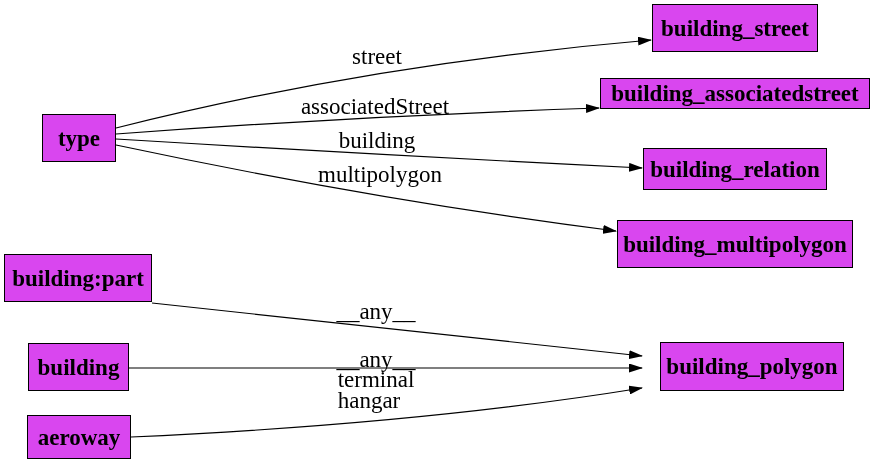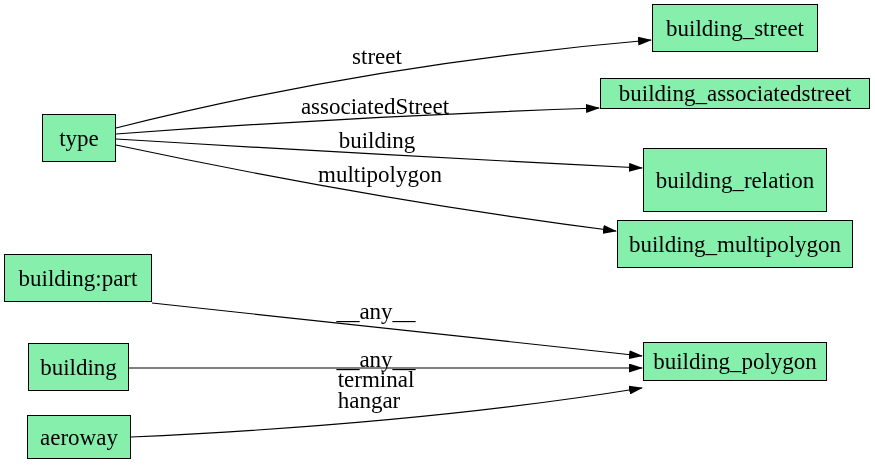--- a/index.html
+++ b/index.html
@@ -24,28 +24,29 @@
   }
   .edges-layer path.edge {
     fill: none;
     stroke: #000000;
     stroke-width: 1.2px;
   }
   .node {
     position: absolute;
     box-sizing: border-box;
     border: 1.5px solid #000000;
-    background: #86efac;
+    background: #d946ef;
     display: flex;
     align-items: center;
     justify-content: center;
     font-size: 23px;
     line-height: 1;
     white-space: nowrap;
     z-index: 2;
+    font-weight: bold;
   }
   .edge-label {
     position: absolute;
     transform: translate(-50%, -50%);
     font-size: 23px;
     line-height: 21px;
     white-space: nowrap;
     text-align: left;
     z-index: 3;
   }
@@ -82,27 +83,27 @@
   <div class="node" style="left:27px;  top:415px; width:104px; height:44px">
     <span>aeroway</span>
   </div>
 
   <div class="node" style="left:652px; top:4px;   width:166px; height:48px">
     <span>building_street</span>
   </div>
   <div class="node" style="left:600px; top:78px;  width:270px; height:31px">
     <span>building_associatedstreet</span>
   </div>
-  <div class="node" style="left:643px; top:148px; width:184px; height:64px">
+  <div class="node" style="left:643px; top:148px; width:184px; height:42px">
     <span>building_relation</span>
   </div>
   <div class="node" style="left:617px; top:220px; width:236px; height:48px">
     <span>building_multipolygon</span>
   </div>
-  <div class="node" style="left:643px; top:342px; width:184px; height:39px">
+  <div class="node" style="left:660px; top:342px; width:184px; height:49px">
     <span>building_polygon</span>
   </div>
 
   <div class="edge-label" style="left:377px; top:56px">street</div>
   <div class="edge-label" style="left:375px; top:106px">associatedStreet</div>
   <div class="edge-label" style="left:377px; top:140px">building</div>
   <div class="edge-label" style="left:380px; top:174px">multipolygon</div>
   <div class="edge-label" style="left:376px; top:311px">__any__</div>
   <div class="edge-label" style="left:376px; top:359px">__any__</div>
   <div class="edge-label" style="left:376px; top:390px">

